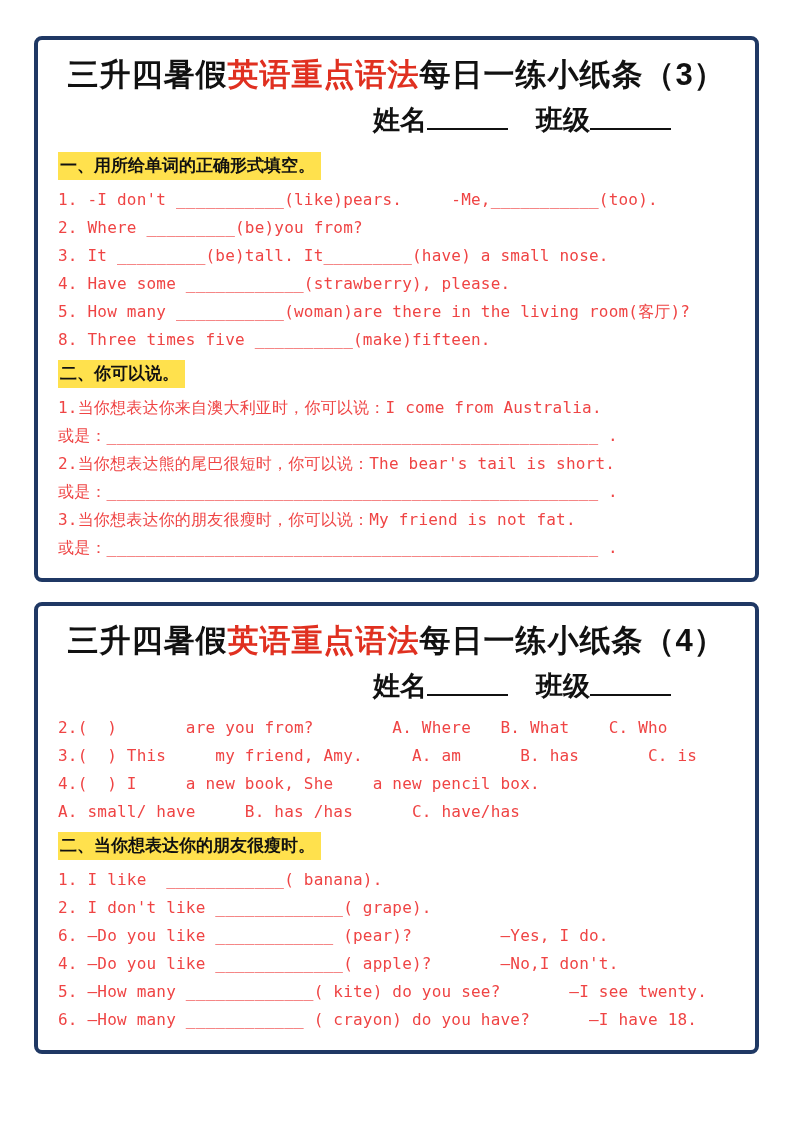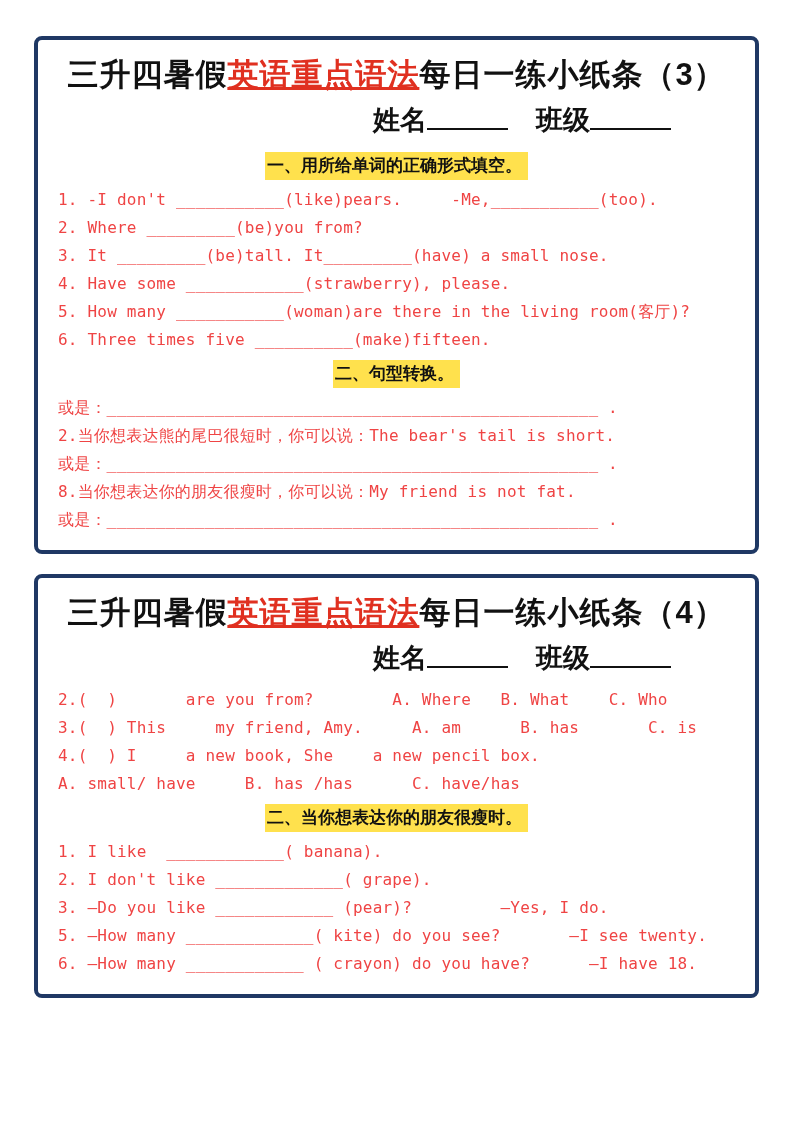--- a/index.html
+++ b/index.html
@@ -29,21 +29,21 @@
   .title {
     margin: 2px 0 6px 0;
     text-align: center;
     font-size: 31px;
     font-weight: bold;
     letter-spacing: 1px;
     color: #111111;
     white-space: nowrap;
     font-family: "Liberation Sans", sans-serif;
   }
-  .title .red { color: #e03020; text-decoration: underline; }
+  .title .red { color: #e03020; }
   .nameline {
     text-align: right;
     padding-right: 62px;
     font-size: 27px;
     font-weight: bold;
     color: #111111;
     margin-bottom: 10px;
   }
   .nameline .blank {
     display: inline-block;
@@ -56,21 +56,21 @@
   .nameline .gap { margin-left: 26px; }
   .sec-head {
     display: inline-block;
     background: #ffe14d;
     font-weight: bold;
     font-size: 17px;
     color: #111111;
     padding: 2px 6px 3px 2px;
     margin: 4px 0 4px 0;
   }
-  .sec-head-wrap { margin: 2px 0 2px 0; text-align: center; }
+  .sec-head-wrap { margin: 2px 0 2px 0; }
   .line {
     font-family: "DejaVu Sans Mono", monospace;
     font-size: 16px;
     line-height: 28px;
     color: #ef4444;
     white-space: pre-wrap;
     letter-spacing: 0.2px;
   }
 </style>
 </head>
@@ -82,41 +82,43 @@
     <h1 class="title"><span>三升四暑假</span><span class="red">英语重点语法</span><span>每日一练小纸条（3）</span></h1>
 
     <div class="nameline"><span>姓名</span><span class="blank">＿＿＿</span><span class="gap">班级</span><span class="blank">＿＿＿</span></div>
 
     <div class="sec-head-wrap"><span class="sec-head">一、用所给单词的正确形式填空。</span></div>
     <div class="line">1. -I don't ___________(like)pears.     -Me,___________(too).</div>
     <div class="line">2. Where _________(be)you from?</div>
     <div class="line">3. It _________(be)tall. It_________(have) a small nose.</div>
     <div class="line">4. Have some ____________(strawberry), please.</div>
     <div class="line">5. How many ___________(woman)are there in the living room(客厅)?</div>
-    <div class="line">6. Three times five __________(make)fifteen.</div>
+    <div class="line">8. Three times five __________(make)fifteen.</div>
 
-    <div class="sec-head-wrap"><span class="sec-head">二、句型转换。</span></div>
+    <div class="sec-head-wrap"><span class="sec-head">二、你可以说。</span></div>
+    <div class="line">1.当你想表达你来自澳大利亚时，你可以说：I come from Australia.</div>
     <div class="line">或是：__________________________________________________ .</div>
     <div class="line">2.当你想表达熊的尾巴很短时，你可以说：The bear's tail is short.</div>
     <div class="line">或是：__________________________________________________ .</div>
-    <div class="line">8.当你想表达你的朋友很瘦时，你可以说：My friend is not fat.</div>
+    <div class="line">3.当你想表达你的朋友很瘦时，你可以说：My friend is not fat.</div>
     <div class="line">或是：__________________________________________________ .</div>
   </section>
 
   <section class="panel">
     <h1 class="title"><span>三升四暑假</span><span class="red">英语重点语法</span><span>每日一练小纸条（4）</span></h1>
 
     <div class="nameline"><span>姓名</span><span class="blank">＿＿＿</span><span class="gap">班级</span><span class="blank">＿＿＿</span></div>
 
     <div class="line">2.(  )       are you from?        A. Where   B. What    C. Who</div>
     <div class="line">3.(  ) This     my friend, Amy.     A. am      B. has       C. is</div>
     <div class="line">4.(  ) I     a new book, She    a new pencil box.</div>
     <div class="line">A. small/ have     B. has /has      C. have/has</div>
 
     <div class="sec-head-wrap"><span class="sec-head">二、当你想表达你的朋友很瘦时。</span></div>
     <div class="line">1. I like  ____________( banana).</div>
     <div class="line">2. I don't like _____________( grape).</div>
-    <div class="line">3. —Do you like ____________ (pear)?         —Yes, I do.</div>
+    <div class="line">6. —Do you like ____________ (pear)?         —Yes, I do.</div>
+    <div class="line">4. —Do you like _____________( apple)?       —No,I don't.</div>
     <div class="line">5. —How many _____________( kite) do you see?       —I see twenty.</div>
     <div class="line">6. —How many ____________ ( crayon) do you have?      —I have 18.</div>
   </section>
 
 </div>
 
 </body></html>

